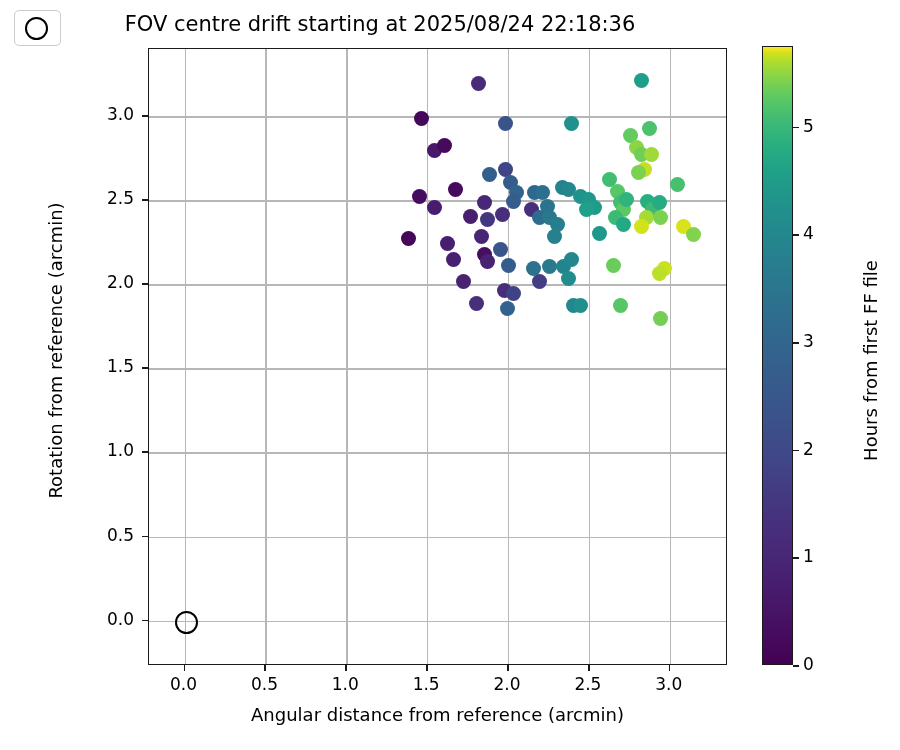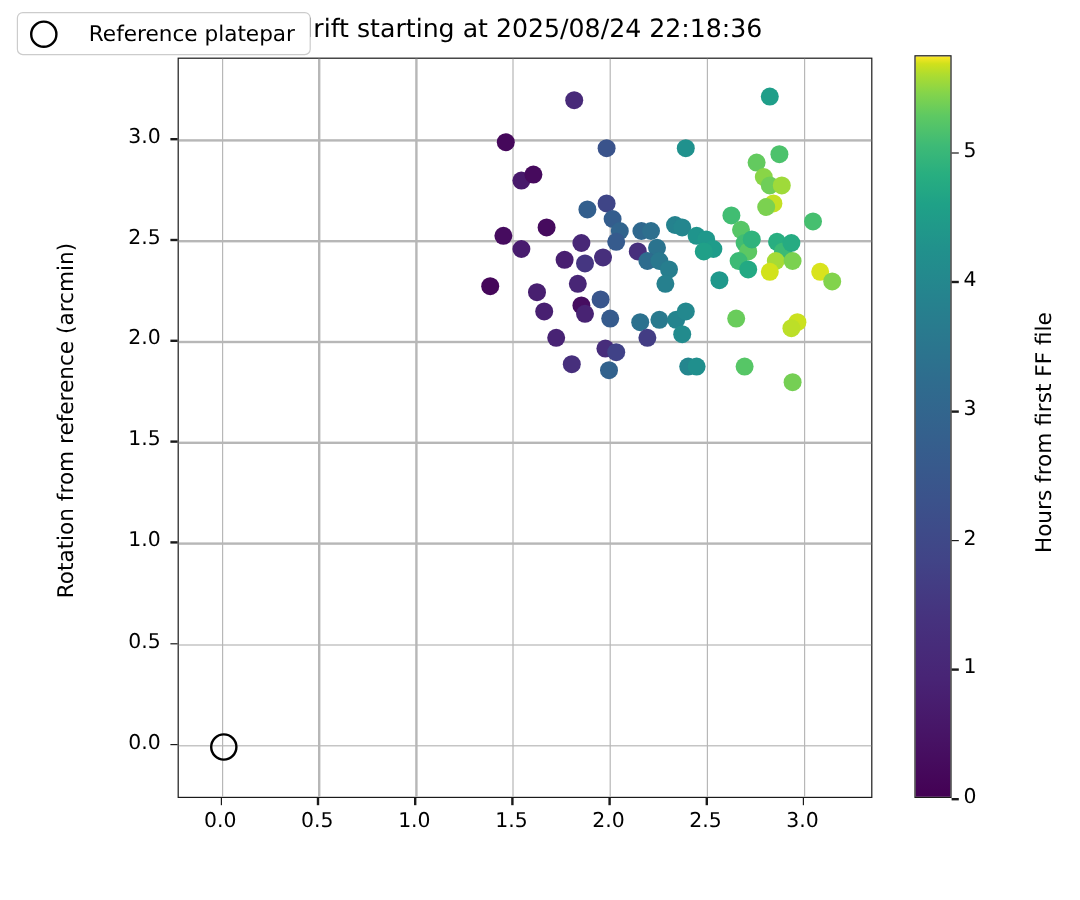--- a/index.html
+++ b/index.html
@@ -213,25 +213,25 @@
         <div class="pt" style="left: 528.054px; top: 135.337px; background: rgb(70, 191, 111);"></div>
         <div class="pt" style="left: 534.524px; top: 177.366px; background: rgb(217, 227, 29);"></div>
         <div class="pt" style="left: 544.228px; top: 185.772px; background: rgb(130, 211, 76);"></div>
         <div class="pt" style="left: 340.446px; top: 125.249px; background: rgb(51, 95, 141);"></div>
         <div class="pt" style="left: 437.485px; top: 160.554px; background: rgb(32, 160, 136);"></div>
         <div class="pt" style="left: 364.705px; top: 244.614px; background: rgb(64, 66, 135);"></div>
         <div id="ref-marker" style="left: 35.581px; top: 571.608px;"></div>
       </div>
   </div>
 
+  <div id="xlabel">Angular distance from reference (arcmin)</div>
   <div id="ylabel">Rotation from reference (arcmin)</div>
 
   <div id="legend">
     <div id="legend-marker"></div>
-    <div id="legend-label">Reference platepar</div>
   </div>
 
   <div id="colorbar"></div>
   <div id="cb-label">Hours from first FF file</div>
 
 <div class="tick-x" style="left: 183.581px;"></div>
     <div class="ticklabel-x" style="left: 183.581px;">0.0</div>
     <div class="tick-x" style="left: 264.447px;"></div>
     <div class="ticklabel-x" style="left: 264.447px;">0.5</div>
     <div class="tick-x" style="left: 345.313px;"></div>

